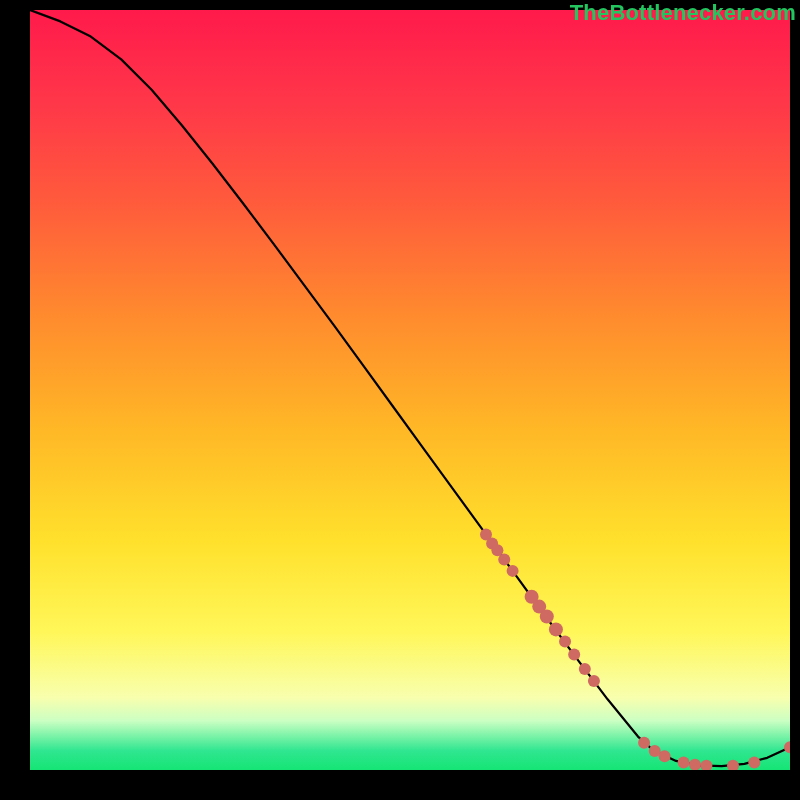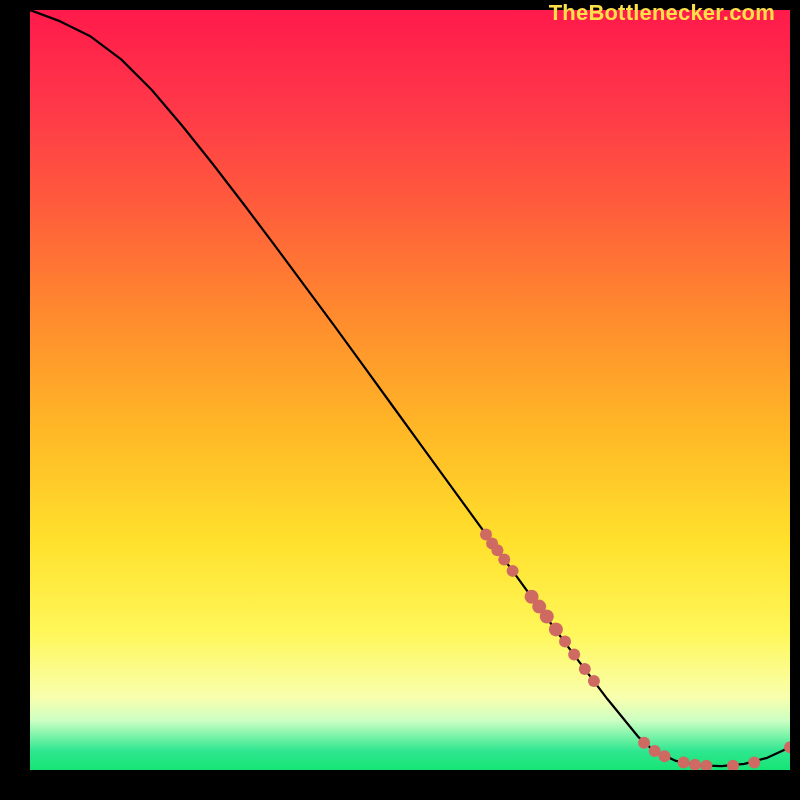--- a/index.html
+++ b/index.html
@@ -23,22 +23,22 @@
     top: 10px;
     width: 760px;
     height: 760px;
   }
   .plot svg {
     display: block;
   }
   .watermark {
     position: absolute;
     top: 0px;
-    right: 25px;
-    color: #fde047;
+    right: 4px;
+    color: #22c55e;
     font-size: 22px;
     font-weight: 600;
     letter-spacing: 0.2px;
     user-select: none;
   }
 </style>
 </head>
 <body>
 
 <div class="stage">

